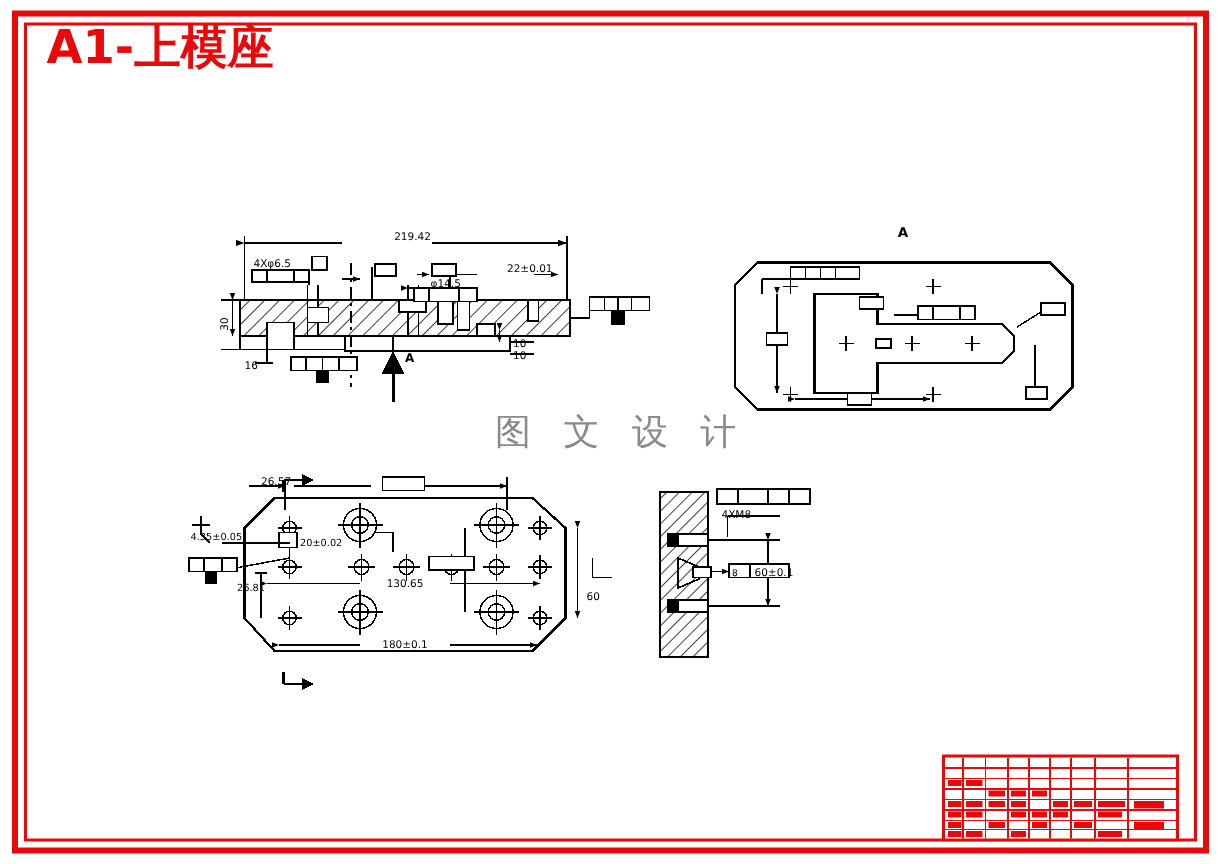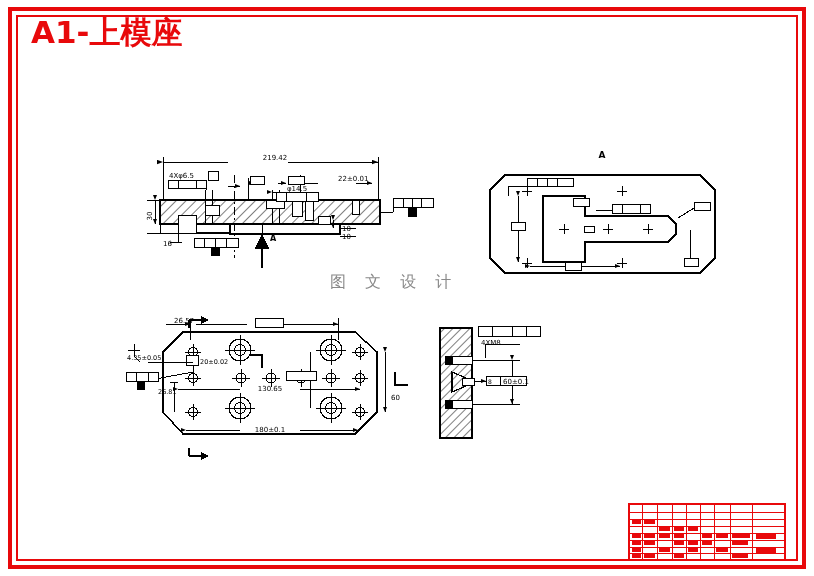--- a/index.html
+++ b/index.html
@@ -14,21 +14,21 @@
   .frame-inner{position:absolute;left:16px;top:15px;width:782px;height:546px;
       border:2px solid #e8090b;box-sizing:border-box;}
 
   
   .title{position:absolute;left:31px;top:17px;color:#e8090b;
      font-family:"DejaVu Sans",sans-serif;font-weight:bold;font-size:31px;
      letter-spacing:0px;white-space:nowrap;line-height:1;}
 
   
   .watermark{position:absolute;left:330px;top:272px;color:#8a8a8a;
-     font-family:"DejaVu Serif",serif;font-size:16px;letter-spacing:7px;
+     font-family:"DejaVu Serif",serif;font-size:24px;letter-spacing:7px;
      white-space:nowrap;}
 
   
   .cad{position:absolute;left:0;top:0;width:814px;height:576px;}
 
   
   .titleblock{position:absolute;left:628px;top:503px;width:158px;height:58px;
      border:2px solid #e8090b;box-sizing:border-box;background:#fff;}
   .tb-svg{position:absolute;left:0;top:0;}
 </style>

